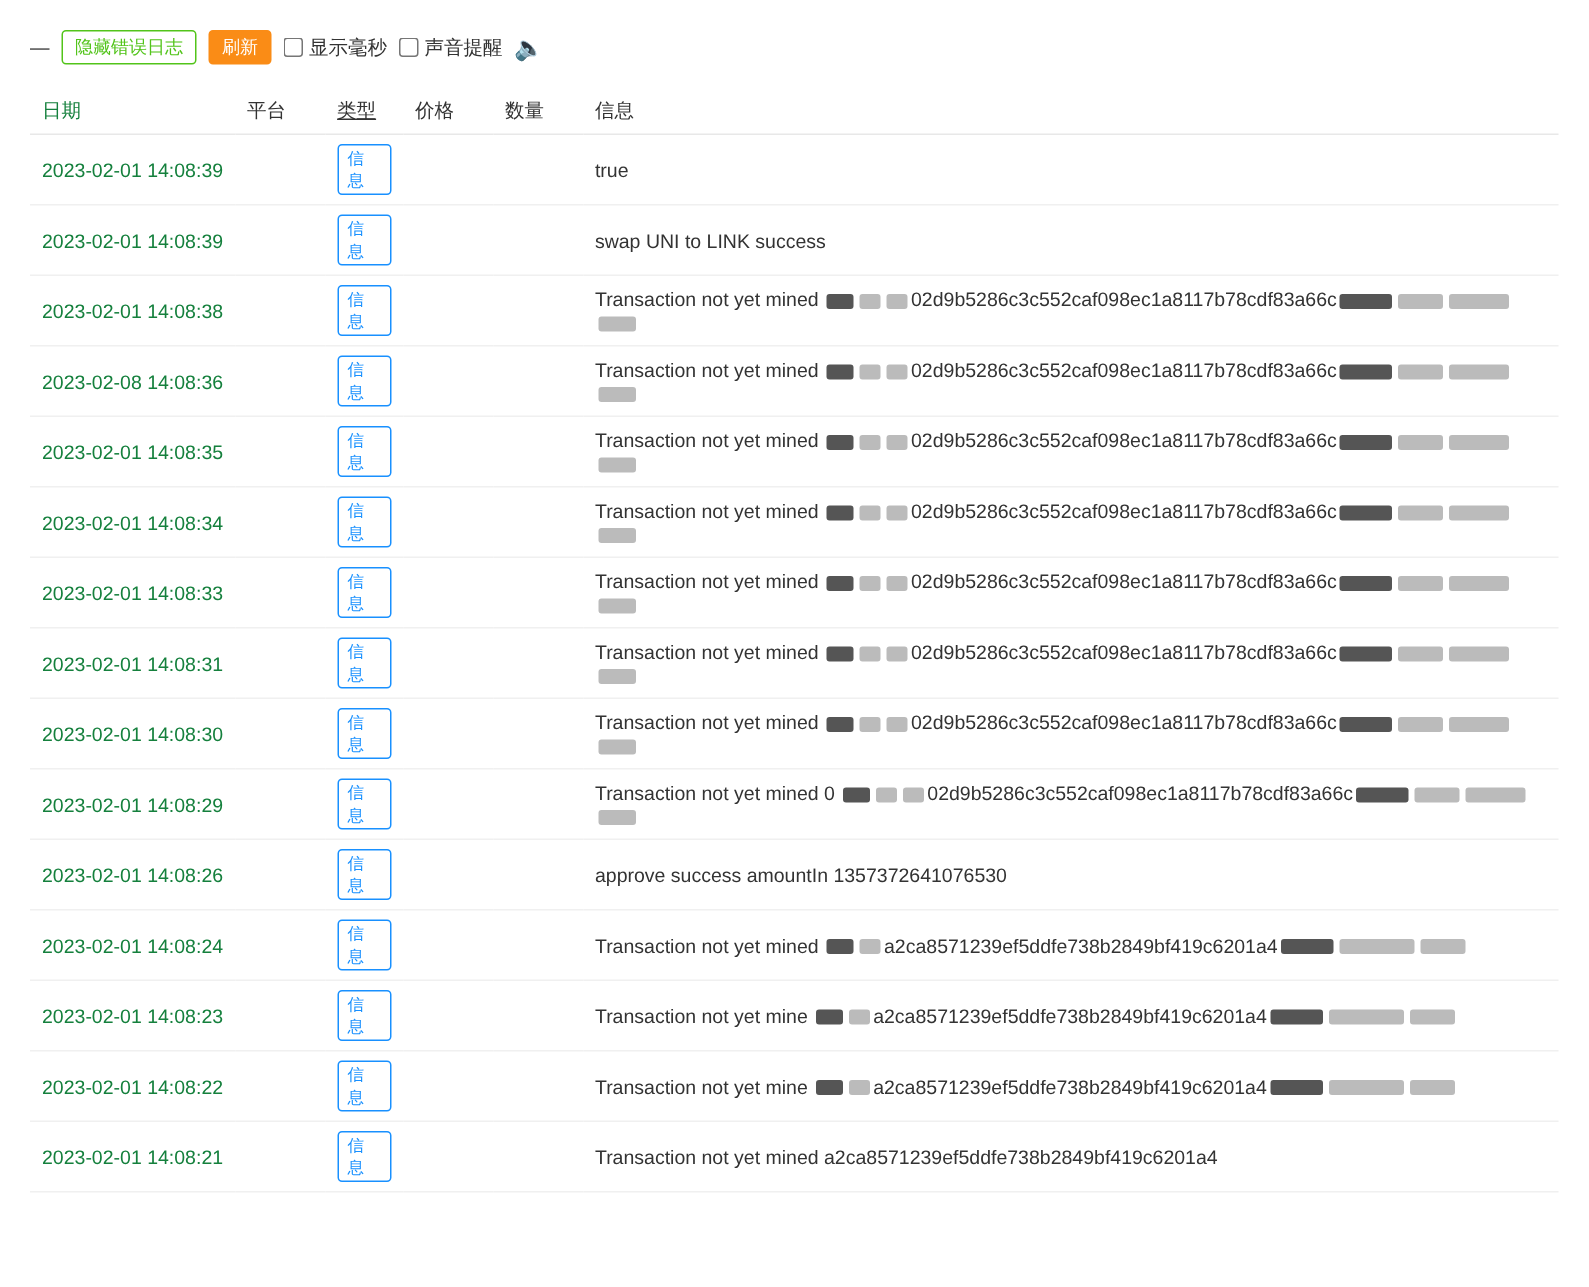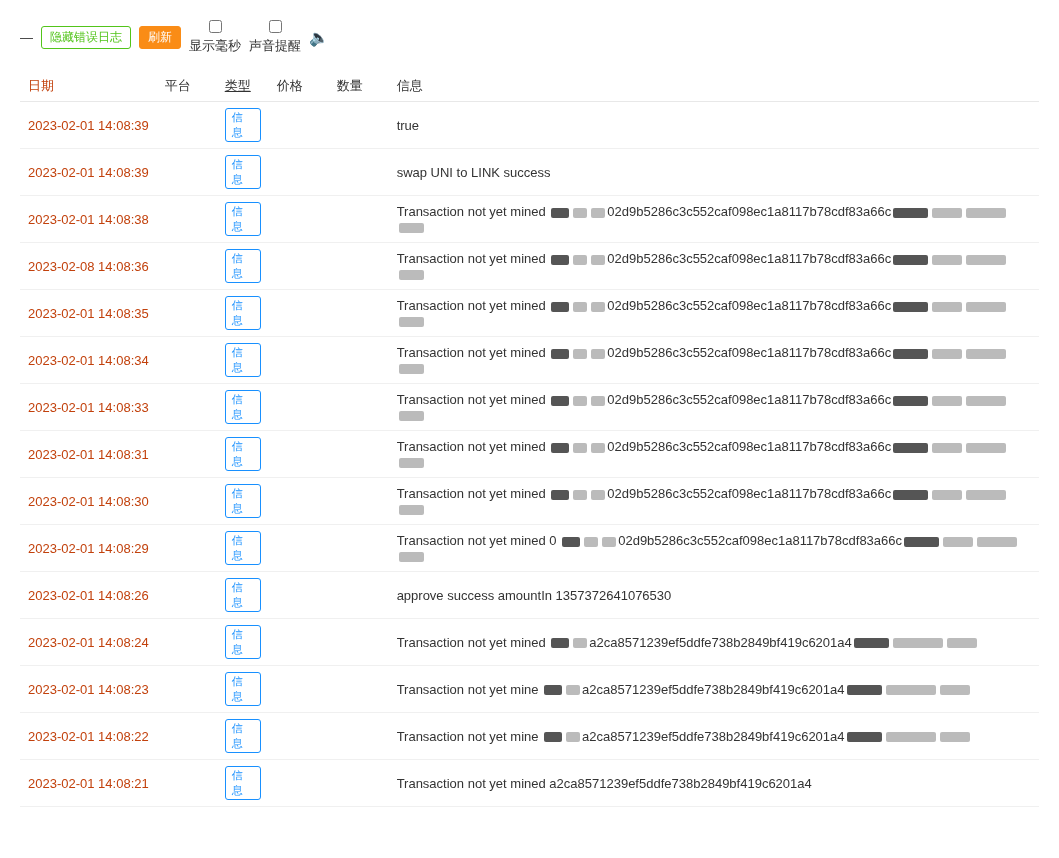--- a/index.html
+++ b/index.html
@@ -46,21 +46,20 @@
       border-radius: 3px;
       cursor: pointer;
       font-size: 12px;
     }
     .checkbox-label {
       display: flex;
       align-items: center;
       gap: 4px;
       font-size: 13px;
       cursor: pointer;
-      flex-direction: column;
     }
     .sound-icon {
       font-size: 16px;
       cursor: pointer;
     }
     table {
       width: 100%;
       border-collapse: collapse;
       font-size: 13px;
     }
@@ -71,21 +70,21 @@
       color: #333;
       border-bottom: 1px solid #e8e8e8;
     }
     tbody tr {
       border-bottom: 1px solid #f0f0f0;
     }
     tbody tr td {
       padding: 6px 8px;
       vertical-align: middle;
     }
-    .td-date { white-space: nowrap; color: #c2410c; min-width: 130px; margin-left: 39px; }
+    .td-date { white-space: nowrap; color: #15803d; min-width: 130px; margin-left: 39px; }
     .td-platform { min-width: 60px; }
     .td-type { min-width: 50px; text-decoration: underline; }
     .td-price { min-width: 60px; margin-left: 46px; }
     .td-amount { min-width: 60px; }
     .td-info { color: #333; }
     .badge-info {
       display: inline-block;
       border: 1px solid #1890ff;
       color: #1890ff;
       padding: 1px 6px;

